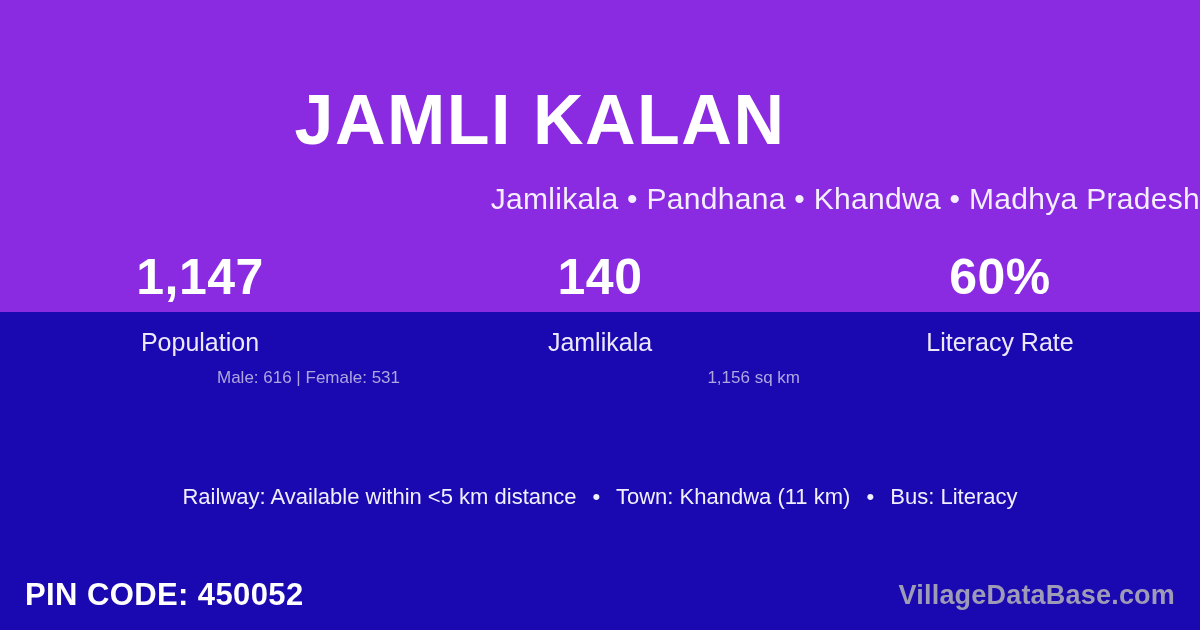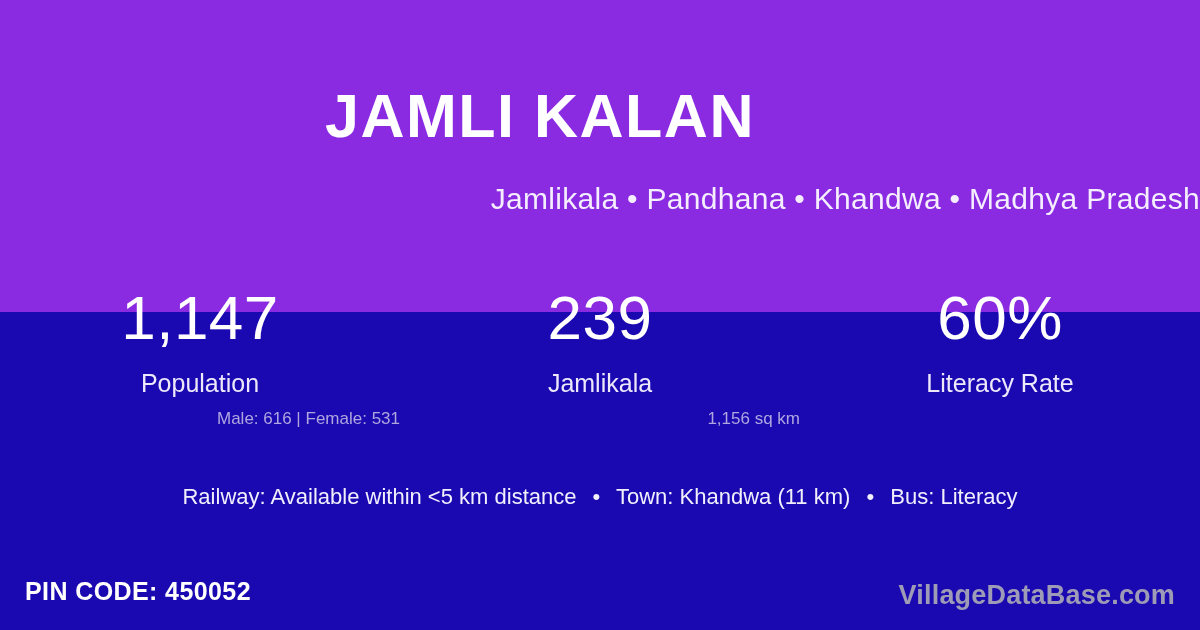--- a/index.html
+++ b/index.html
@@ -33,21 +33,21 @@
     background: #8A2BE2;
   }
 
   
   .title {
     position: absolute;
     left: 0;
     top: 84px;
     width: 1080px;
     text-align: center;
-    font-size: 61px;
+    font-size: 70px;
     font-weight: bold;
     line-height: 1.05;
     color: #FFFFFF;
     letter-spacing: 1.5px;
     white-space: nowrap;
   }
 
   
   .subtitle {
     position: absolute;
@@ -69,26 +69,25 @@
     top: 246px;
     width: 1200px;
     display: flex;
     flex-direction: row;
   }
   .stat {
     flex: 1 1 33.333%;
     text-align: center;
   }
   .stat-value {
-    font-size: 62px;
-    font-weight: normal;
+    font-size: 50px;
+    font-weight: bold;
     color: #FFFFFF;
     line-height: 62px;
     letter-spacing: 0.5px;
-    margin-top: 41px;
   }
   .stat-label {
     font-size: 25px;
     font-weight: normal;
     color: #EDE9FB;
     line-height: 32px;
     margin-top: 18px;
   }
   .stat-sub {
     font-size: 17px;
@@ -114,21 +113,21 @@
     display: inline-block;
     padding: 0 10px;
     color: #F2EFFD;
   }
 
   
   .footer-pin {
     position: absolute;
     left: 25px;
     top: 577px;
-    font-size: 25px;
+    font-size: 31px;
     font-weight: bold;
     color: #FFFFFF;
     letter-spacing: 0.4px;
   }
   .footer-brand {
     position: absolute;
     right: 25px;
     top: 580px;
     font-size: 27px;
     font-weight: bold;
@@ -149,21 +148,21 @@
 
   <div class="stats">
 
     <div class="stat">
       <div class="stat-value">1,147</div>
       <div class="stat-label">Population</div>
       <div class="stat-sub">Male: 616 | Female: 531</div>
     </div>
 
     <div class="stat">
-      <div class="stat-value">239</div>
+      <div class="stat-value">140</div>
       <div class="stat-label">Jamlikala</div>
       <div class="stat-sub">1,156 sq km</div>
     </div>
 
     <div class="stat">
       <div class="stat-value">60%</div>
       <div class="stat-label">Literacy Rate</div>
     </div>
 
   </div>

